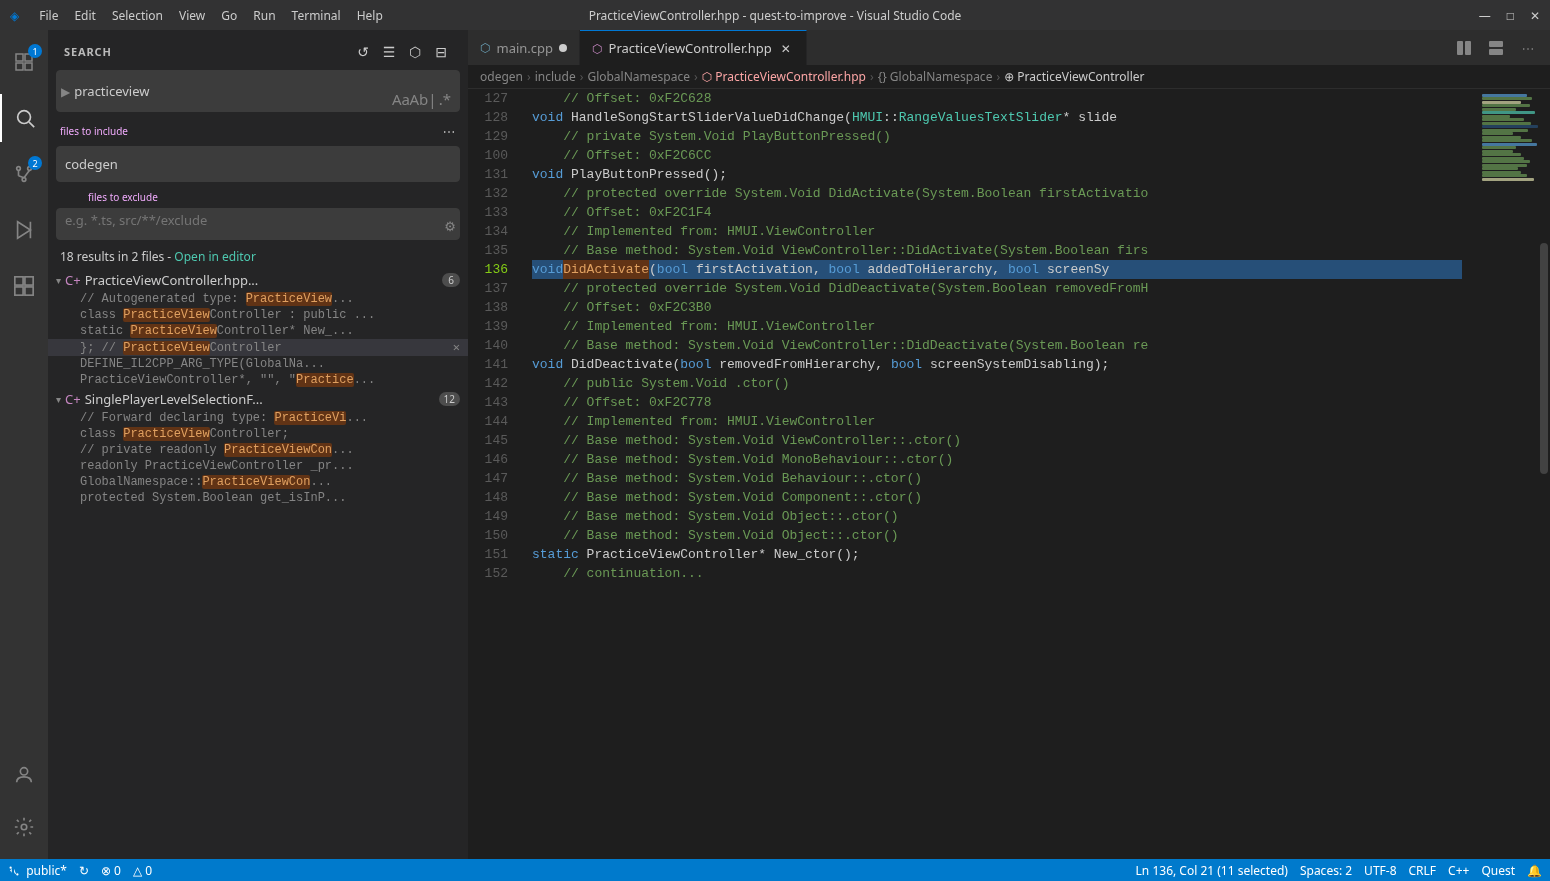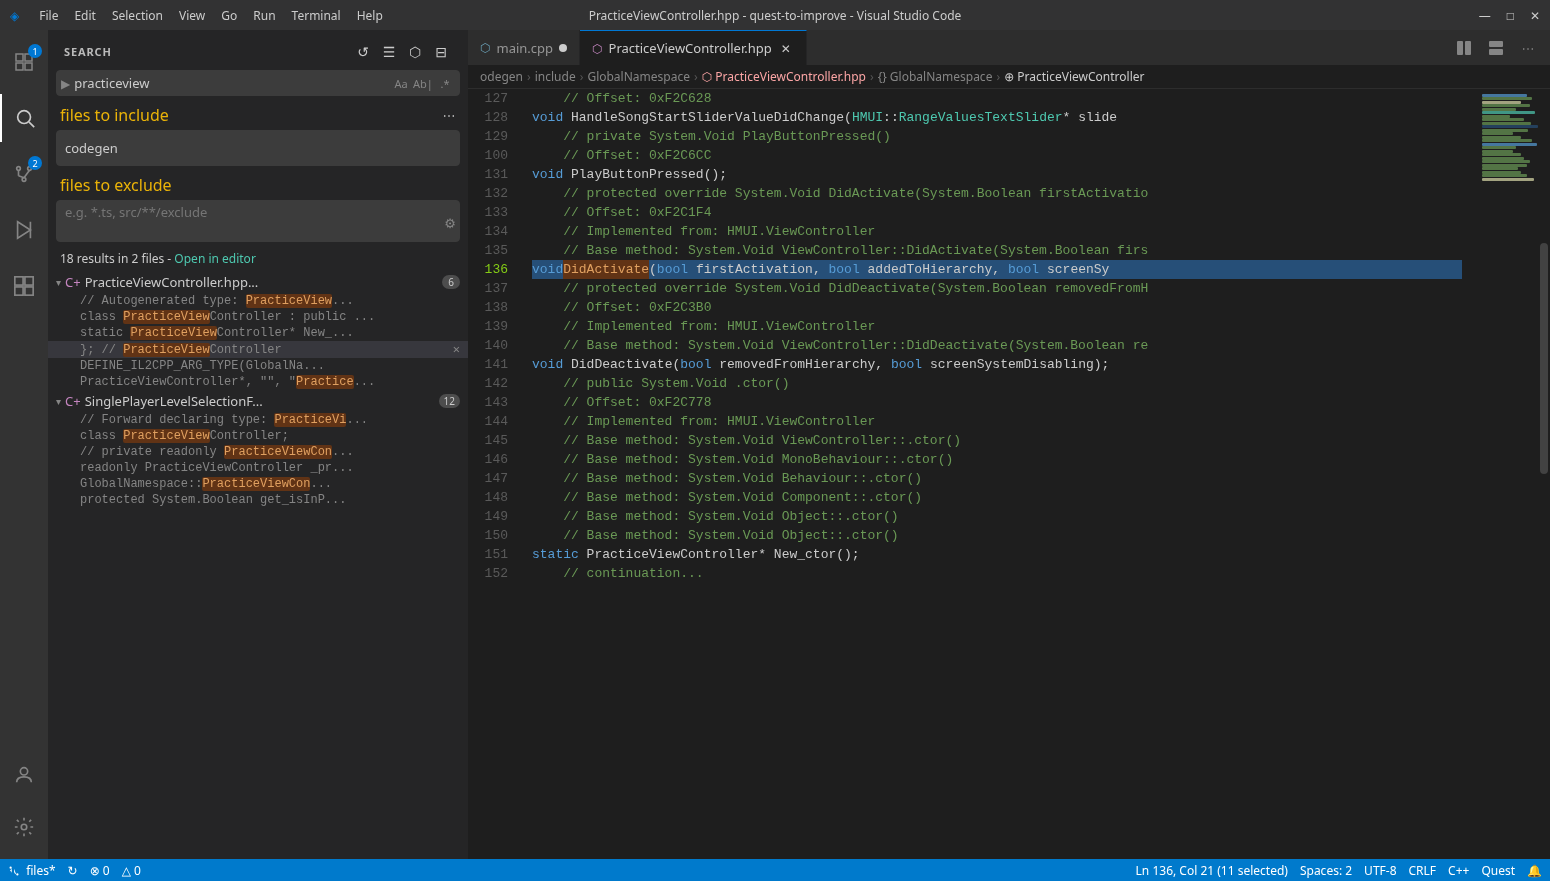--- a/index.html
+++ b/index.html
@@ -170,36 +170,37 @@
     .search-options {
       display: flex;
       gap: 2px;
     }
     .search-opt-btn {
       width: 20px;
       height: 20px;
       display: flex;
       align-items: center;
       justify-content: center;
-      font-size: 11px;
+      font-size: 15px;
       cursor: pointer;
       color: #858585;
       border-radius: 3px;
       border: 1px solid transparent;
+      margin-top: 16px;
     }
 
     .files-label-row {
       display: flex;
       align-items: center;
       justify-content: space-between;
       padding: 4px 8px 4px 12px;
     }
     .files-label {
-      font-size: 16px;
-      color: #eab308;
+      font-size: 10px;
+      color: #f0abfc;
     }
     .files-input-container {
       padding: 0 8px 4px;
     }
     .files-input {
       width: 100%;
       background: #3c3c3c;
       border: 1px solid #3c3c3c;
       border-radius: 4px;
       padding: 8px 8px;
@@ -207,31 +208,32 @@
       font-size: 13px;
       font-family: inherit;
       outline: none;
     }
 
     .exclude-label-row {
       display: flex;
       align-items: center;
       justify-content: space-between;
       padding: 4px 8px 4px 12px;
+      margin-left: 28px;
     }
     .exclude-input-container {
       padding: 0 8px 4px;
       position: relative;
     }
     .exclude-input {
       width: 100%;
       background: #3c3c3c;
       border: 1px solid #3c3c3c;
       border-radius: 4px;
-      padding: 2px 28px 20px 8px;
+      padding: 2px 28px 10px 8px;
       color: #cccccc;
       font-size: 13px;
       font-family: inherit;
       outline: none;
     }
     .exclude-settings-btn {
       position: absolute;
       right: 12px;
       top: 50%;
       transform: translateY(-50%);
@@ -803,21 +805,21 @@
     </div>
   </div>
 </div>
 
 <div class="status-bar">
   <div class="status-left">
     <span class="status-item">
       <svg width="12" height="12" viewBox="0 0 16 16" fill="currentColor" style="vertical-align:middle;margin-right:3px;">
         <path d="M5 3.5a1.5 1.5 0 1 0-3 0 1.5 1.5 0 0 0 3 0zm9 9a1.5 1.5 0 1 0-3 0 1.5 1.5 0 0 0 3 0zM5 3.5c0 1.5-1 2.5-2 3v1.5c1 .5 2 1.5 2 3M11 12.5c-1-.5-3-1.5-3-4.5V5"></path>
       </svg>
-      <span>files*</span>
+      <span>public*</span>
     </span>
     <span class="status-item">↻</span>
     <span class="status-item">⊗ 0</span>
     <span class="status-item">△ 0</span>
   </div>
   <div class="status-right">
     <span class="status-item">Ln 136, Col 21 (11 selected)</span>
     <span class="status-item">Spaces: 2</span>
     <span class="status-item">UTF-8</span>
     <span class="status-item">CRLF</span>

